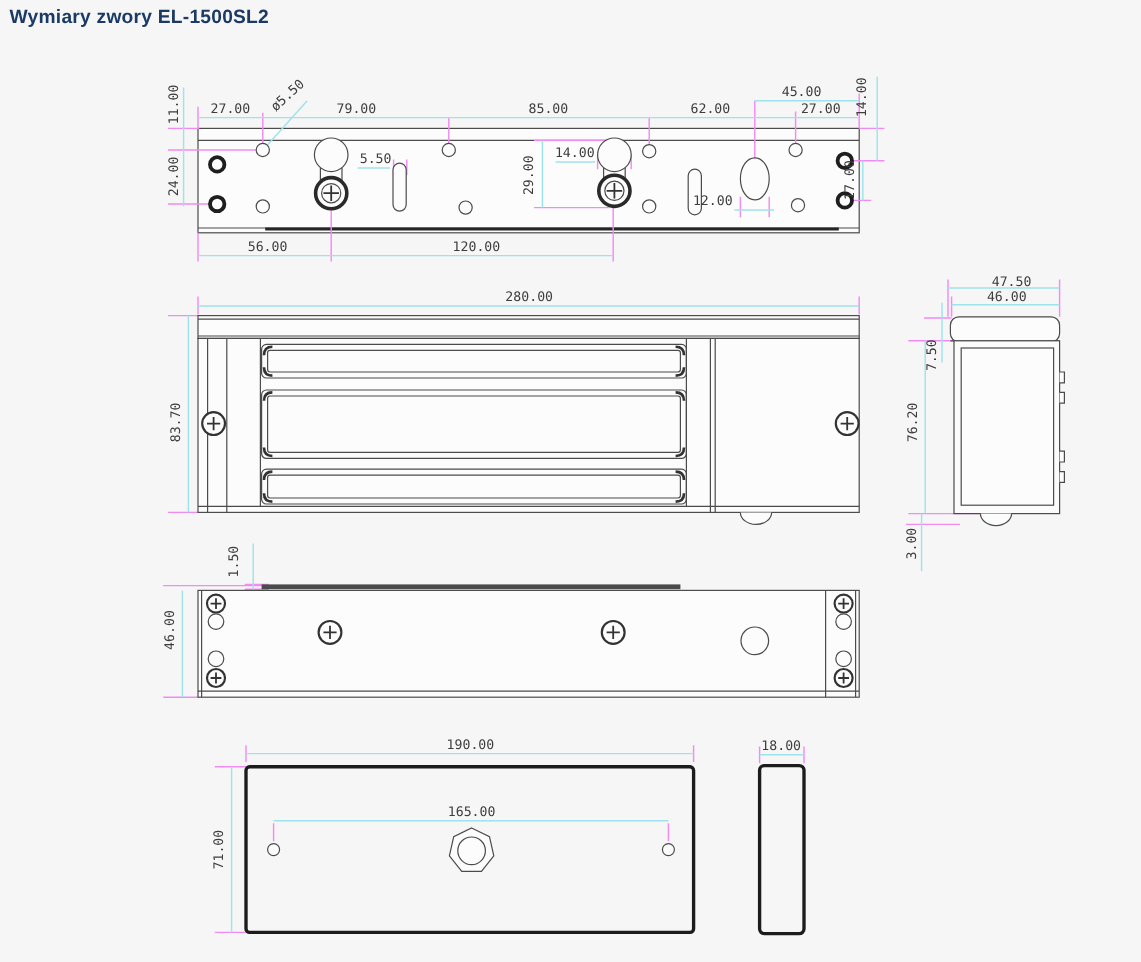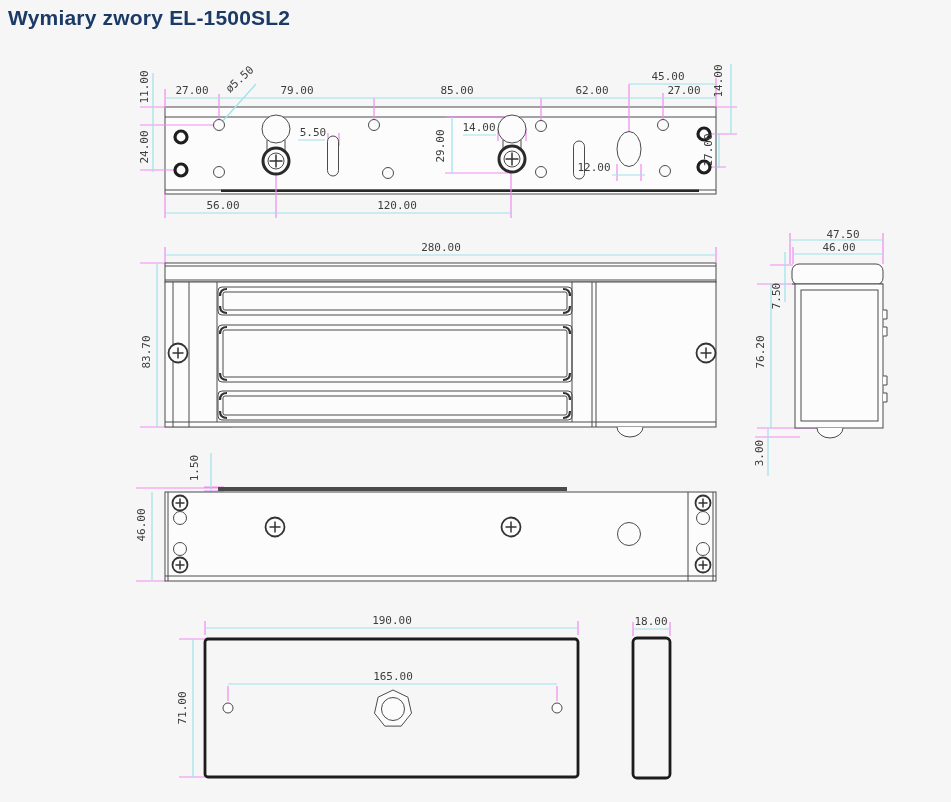--- a/index.html
+++ b/index.html
@@ -4,21 +4,21 @@
 <style>
   html,body{margin:0;padding:0;}
   body{
     width:951px;height:802px;overflow:hidden;
     background:var(--background,#f6f6f6);
     font-family:"Liberation Sans",sans-serif;
     position:relative;
   }
   .page-title{
     position:absolute;left:8px;top:6px;margin:0;
-    font-size:21px;font-weight:bold;letter-spacing:.2px;
+    font-size:16px;font-weight:bold;letter-spacing:.2px;
     color:var(--title,#1b3a66);
     font-family:"Liberation Sans",sans-serif;
   }
   svg{position:absolute;left:0;top:0;}
   
   .l{fill:none;stroke:var(--drawing-line,#4b4b4b);stroke-width:1;}
   .fw{fill:#fcfcfc;}
   .lb{fill:none;stroke:#262626;stroke-width:2.4;}
   .lk{fill:none;stroke:#1c1c1c;stroke-width:2.8;}
   .hook{fill:none;stroke:#333;stroke-width:2.2;}

